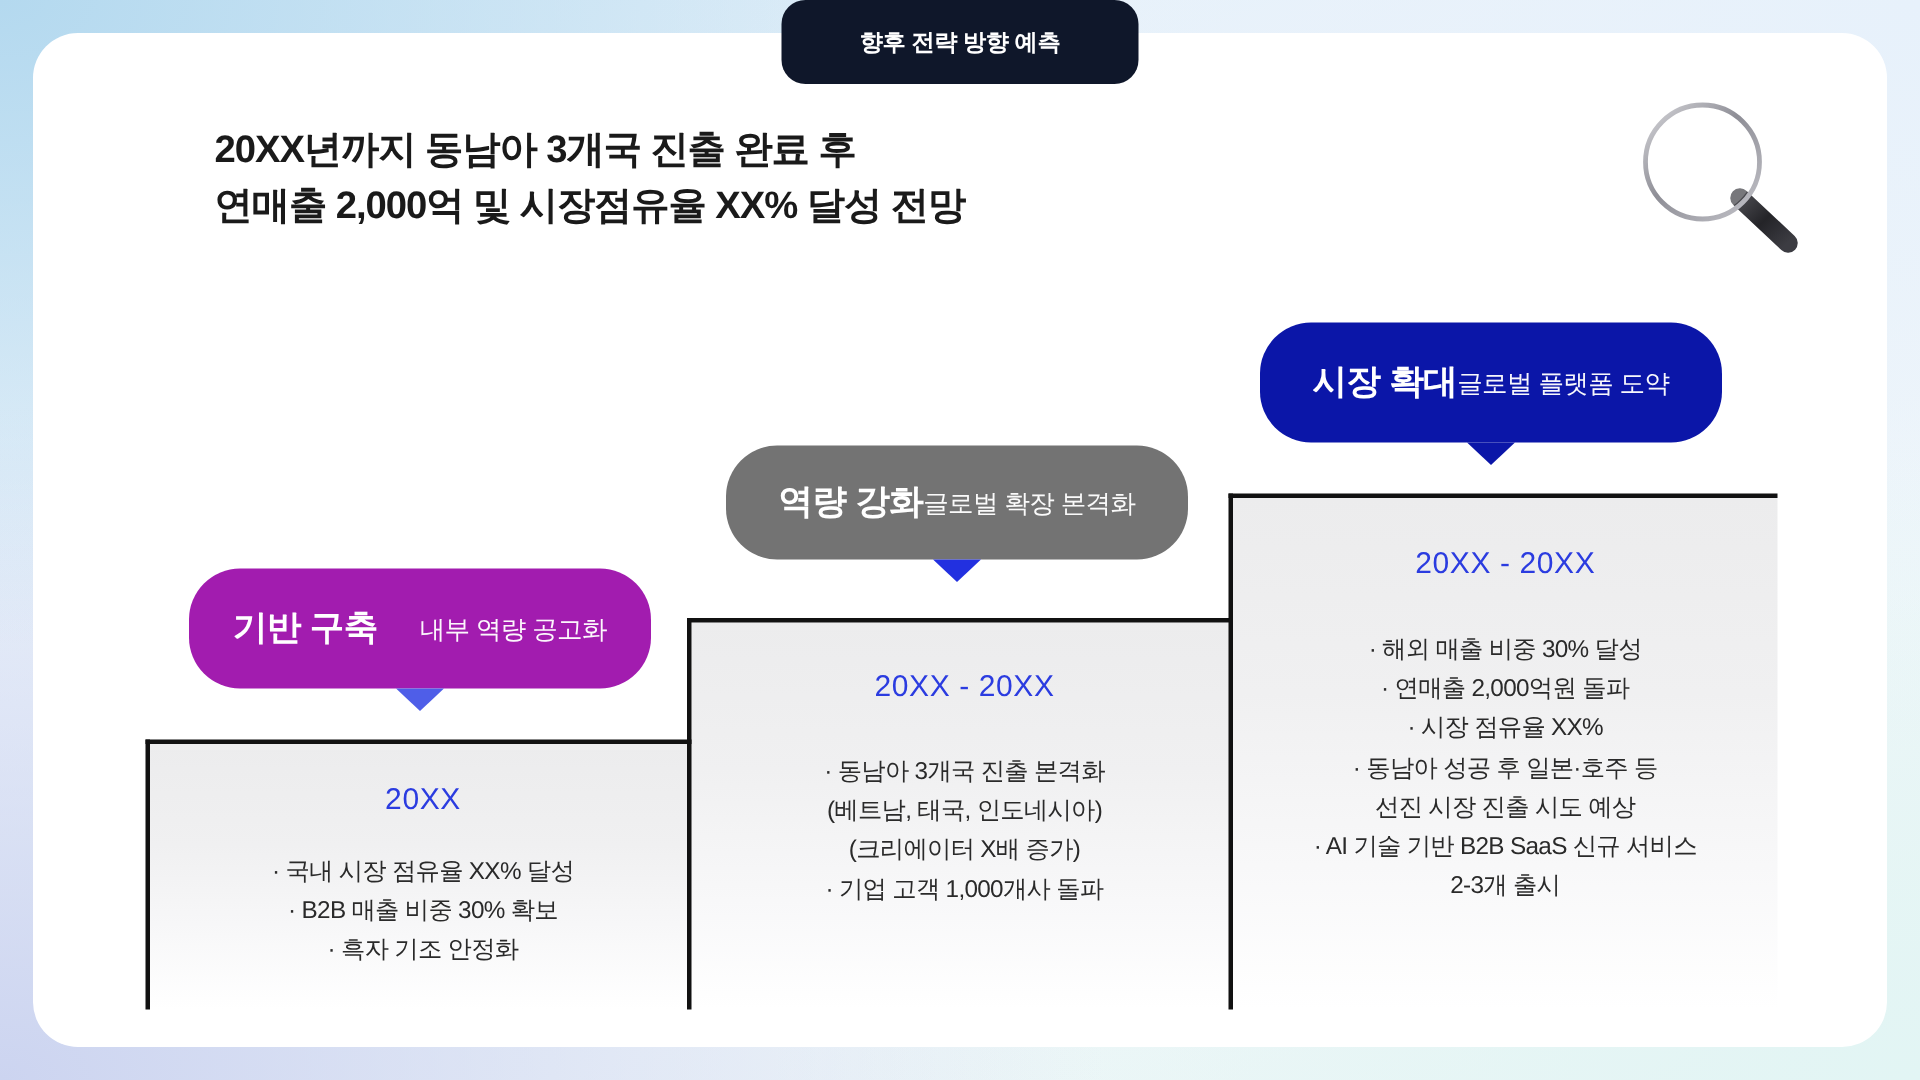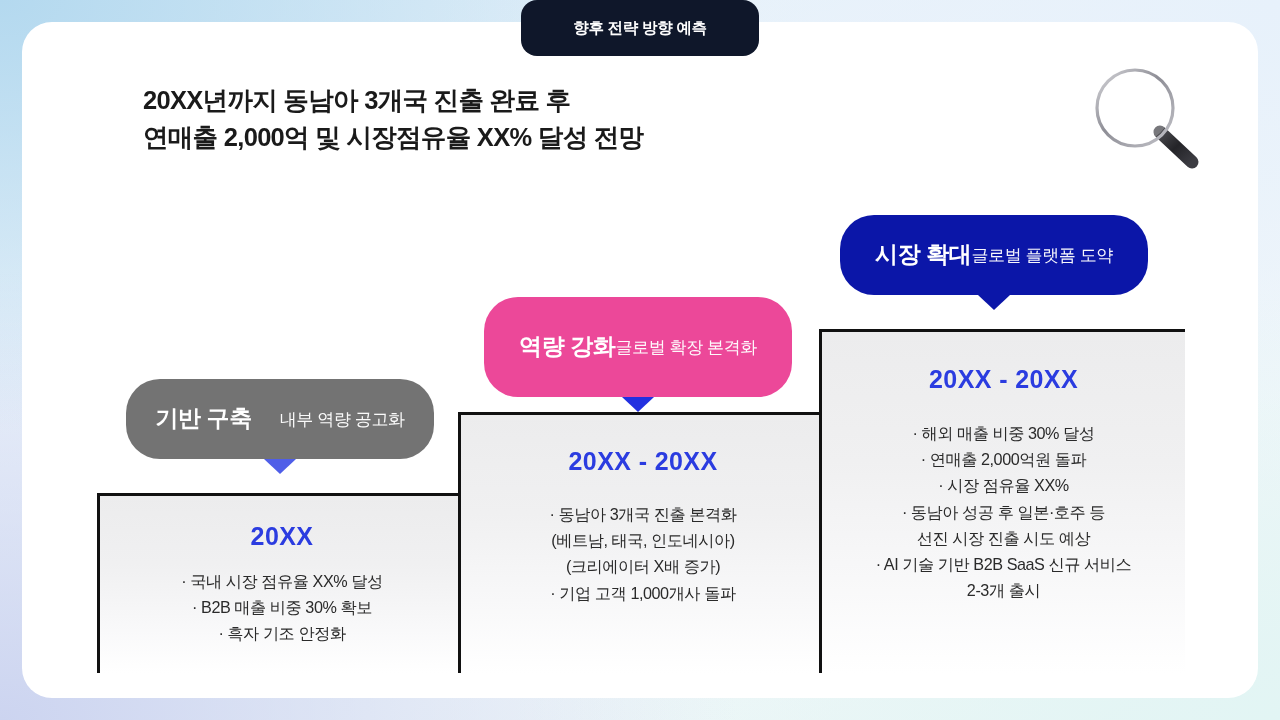--- a/index.html
+++ b/index.html
@@ -106,22 +106,22 @@
     border-top: 3px solid #111111;
     border-left: 3px solid #111111;
   }
 
   .step-years {
     position: absolute;
     left: 0;
     width: 100%;
     text-align: center;
     color: #2b3ce0;
-    font-size: 25px;
-    font-weight: 700;
+    font-size: 20px;
+    font-weight: 400;
     letter-spacing: 0.4px;
     white-space: nowrap;
   }
 
   .step-bullets {
     position: absolute;
     left: 0;
     width: 100%;
     text-align: center;
     color: #2a2a2a;
@@ -207,27 +207,27 @@
         <div>· 연매출 2,000억원 돌파</div>
         <div>· 시장 점유율 XX%</div>
         <div>· 동남아 성공 후 일본·호주 등</div>
         <div>선진 시장 진출 시도 예상</div>
         <div>· AI 기술 기반 B2B SaaS 신규 서비스</div>
         <div>2-3개 출시</div>
       </div>
     </div>
   </div>
 
-  <div class="badge" id="badge-1" style="left: 126px; top: 379px; width: 308px; height: 80px; background: #737373; gap: 28px;">
+  <div class="badge" id="badge-1" style="left: 126px; top: 379px; width: 308px; height: 80px; background: #a21caf; gap: 28px;">
     <span class="badge-title">기반 구축</span>
     <span class="badge-sub">내부 역량 공고화</span>
     <span class="badge-tail" id="tail-1" style="border-top: 15px solid rgb(79, 94, 232);"></span>
   </div>
 
-  <div class="badge" id="badge-2" style="left: 484px; top: 297px; width: 308px; height: 100px; background: #ec4899;">
+  <div class="badge" id="badge-2" style="left: 484px; top: 297px; width: 308px; height: 76px; background: #737373;">
     <span class="badge-title">역량 강화</span>
     <span class="badge-sub">글로벌 확장 본격화</span>
     <span class="badge-tail" id="tail-2" style="border-top: 15px solid rgb(34, 48, 224);"></span>
   </div>
 
   <div class="badge" id="badge-3" style="left: 840px; top: 215px; width: 308px; height: 80px; background: rgb(11, 22, 168);">
     <span class="badge-title">시장 확대</span>
     <span class="badge-sub">글로벌 플랫폼 도약</span>
     <span class="badge-tail" id="tail-3" style="border-top: 15px solid rgb(11, 22, 168);"></span>
   </div>

